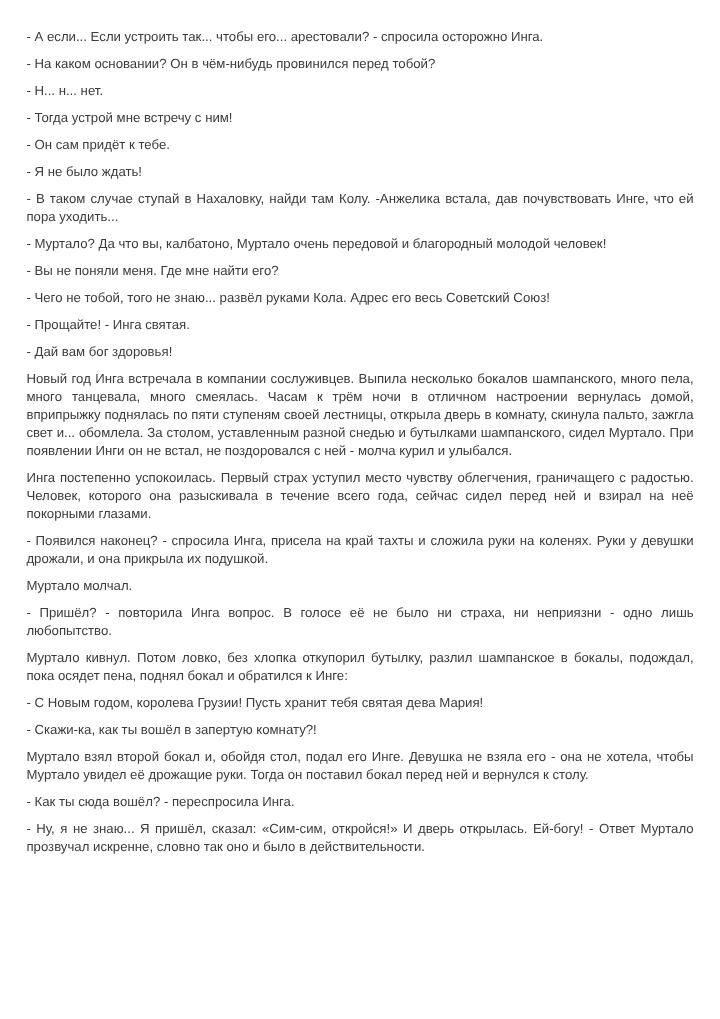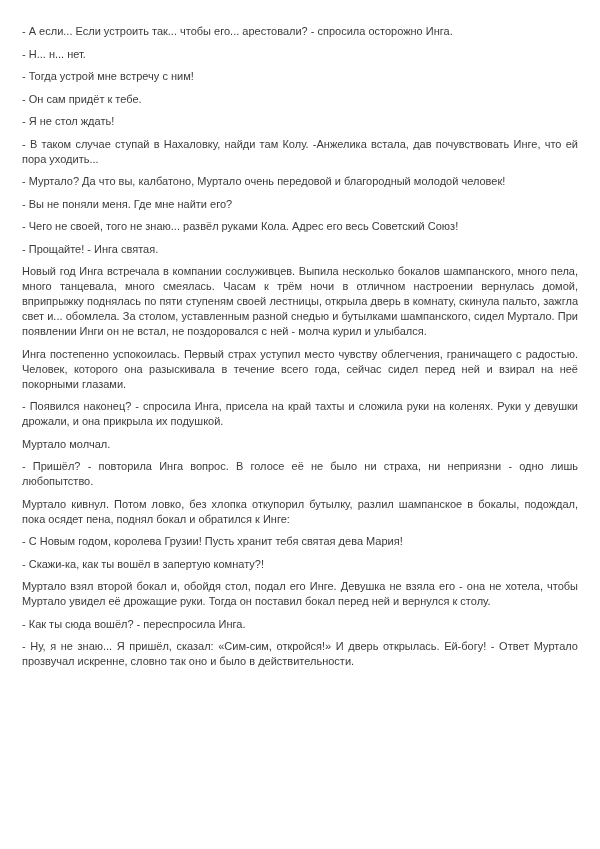--- a/index.html
+++ b/index.html
@@ -31,29 +31,31 @@
   .book-text p:last-child {
     margin-bottom: 17px;
   }
 </style>
 </head>
 <body>
 
 <div class="page" style="background: rgb(255, 255, 255);">
   <div class="book-text" style="color: rgb(59, 59, 59);">
       <p>- А если... Если устроить так... чтобы его... арестовали? - спросила осторожно Инга.</p>
+      <p>- На каком основании? Он в чём-нибудь провинился перед тобой?</p>
       <p>- Н... н... нет.</p>
       <p>- Тогда устрой мне встречу с ним!</p>
       <p>- Он сам придёт к тебе.</p>
-      <p>- Я не стол ждать!</p>
+      <p>- Я не было ждать!</p>
       <p>- В таком случае ступай в Нахаловку, найди там Колу. -Анжелика встала, дав почувствовать Инге, что ей пора уходить...</p>
       <p>- Муртало? Да что вы, калбатоно, Муртало очень передовой и благородный молодой человек!</p>
       <p>- Вы не поняли меня. Где мне найти его?</p>
-      <p>- Чего не своей, того не знаю... развёл руками Кола. Адрес его весь Советский Союз!</p>
+      <p>- Чего не тобой, того не знаю... развёл руками Кола. Адрес его весь Советский Союз!</p>
       <p>- Прощайте! - Инга святая.</p>
+      <p>- Дай вам бог здоровья!</p>
       <p>Новый год Инга встречала в компании сослуживцев. Выпила несколько бокалов шампанского, много пела, много танцевала, много смеялась. Часам к трём ночи в отличном настроении вернулась домой, вприпрыжку поднялась по пяти ступеням своей лестницы, открыла дверь в комнату, скинула пальто, зажгла свет и... обомлела. За столом, уставленным разной снедью и бутылками шампанского, сидел Муртало. При появлении Инги он не встал, не поздоровался с ней - молча курил и улыбался.</p>
       <p>Инга постепенно успокоилась. Первый страх уступил место чувству облегчения, граничащего с радостью. Человек, которого она разыскивала в течение всего года, сейчас сидел перед ней и взирал на неё покорными глазами.</p>
       <p>- Появился наконец? - спросила Инга, присела на край тахты и сложила руки на коленях. Руки у девушки дрожали, и она прикрыла их подушкой.</p>
       <p>Муртало молчал.</p>
       <p>- Пришёл? - повторила Инга вопрос. В голосе её не было ни страха, ни неприязни - одно лишь любопытство.</p>
       <p>Муртало кивнул. Потом ловко, без хлопка откупорил бутылку, разлил шампанское в бокалы, подождал, пока осядет пена, поднял бокал и обратился к Инге:</p>
       <p>- С Новым годом, королева Грузии! Пусть хранит тебя святая дева Мария!</p>
       <p>- Скажи-ка, как ты вошёл в запертую комнату?!</p>
       <p>Муртало взял второй бокал и, обойдя стол, подал его Инге. Девушка не взяла его - она не хотела, чтобы Муртало увидел её дрожащие руки. Тогда он поставил бокал перед ней и вернулся к столу.</p>
       <p>- Как ты сюда вошёл? - переспросила Инга.</p>

